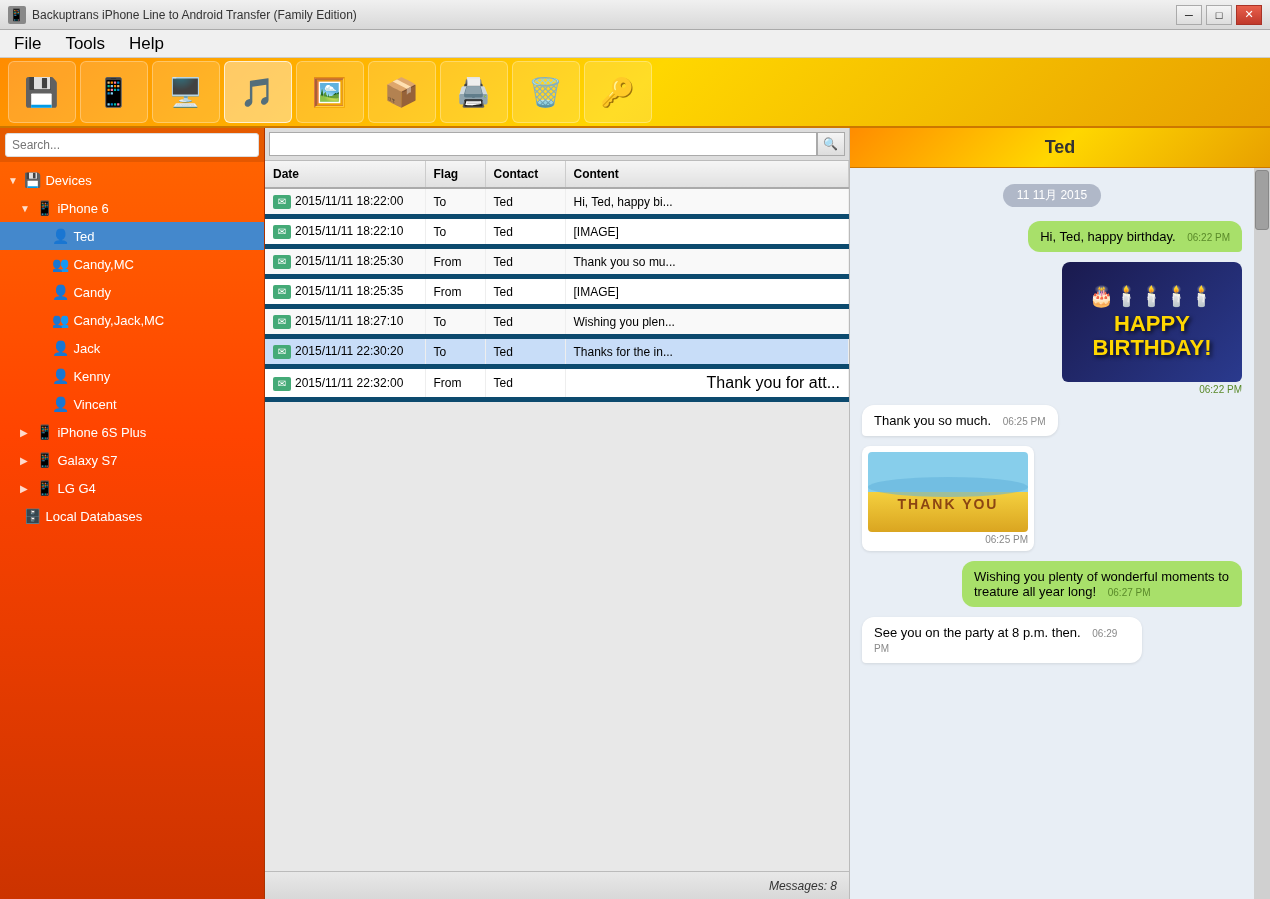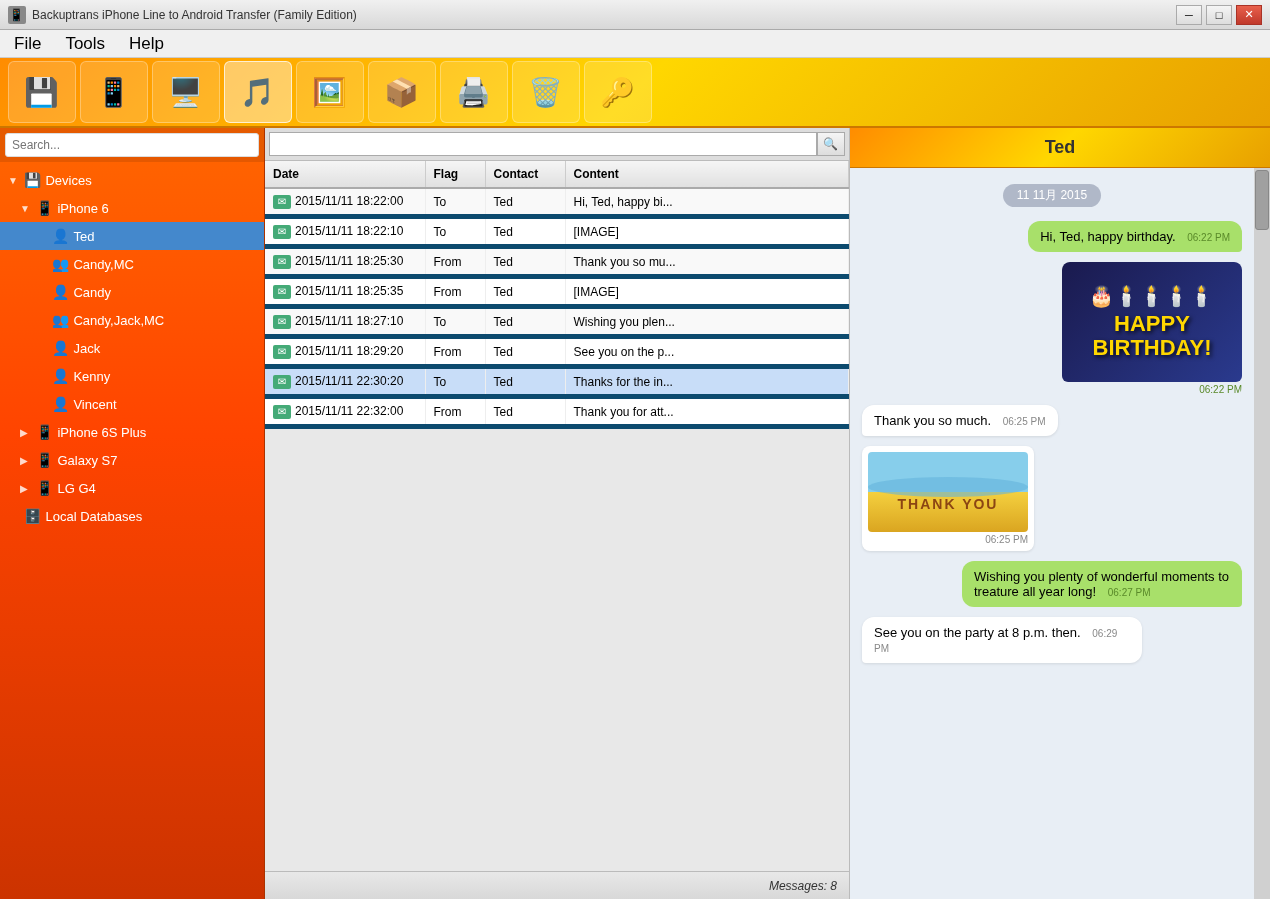--- a/index.html
+++ b/index.html
@@ -501,37 +501,31 @@
     <td style="font-size:12px;">From</td>
     <td style="font-size:12px;">Ted</td>
     <td style="font-size:12px; max-width:180px; overflow:hidden; text-overflow:ellipsis;">[IMAGE]</td>
   </tr>
             <tr class="row-even">
     <td style="font-size:12px;"><span style="display: inline-block; width: 18px; height: 14px; background: rgb(68, 170, 119); border-radius: 2px; margin-right: 4px; font-size: 10px; text-align: center; color: white; line-height: 14px;">✉</span>2015/11/11 18:27:10</td>
     <td style="font-size:12px;">To</td>
     <td style="font-size:12px;">Ted</td>
     <td style="font-size:12px; max-width:180px; overflow:hidden; text-overflow:ellipsis;">Wishing you plen...</td>
   </tr>
-            <tr class="row-odd">
-    <td style="font-size:12px;"><span style="display: inline-block; width: 18px; height: 14px; background: rgb(68, 170, 119); border-radius: 2px; margin-right: 4px; font-size: 10px; text-align: center; color: white; line-height: 14px;">✉</span>2015/11/11 18:29:20</td>
-    <td style="font-size:12px;">From</td>
-    <td style="font-size:12px;">Ted</td>
-    <td style="font-size:12px; max-width:180px; overflow:hidden; text-overflow:ellipsis;">See you on the p...</td>
-  </tr>
             <tr class="row-selected">
     <td style="font-size:12px;"><span style="display: inline-block; width: 18px; height: 14px; background: rgb(68, 170, 119); border-radius: 2px; margin-right: 4px; font-size: 10px; text-align: center; color: white; line-height: 14px;">✉</span>2015/11/11 22:30:20</td>
     <td style="font-size:12px;">To</td>
     <td style="font-size:12px;">Ted</td>
     <td style="font-size:12px; max-width:180px; overflow:hidden; text-overflow:ellipsis;">Thanks for the in...</td>
   </tr>
             <tr class="row-odd">
     <td style="font-size:12px;"><span style="display: inline-block; width: 18px; height: 14px; background: rgb(68, 170, 119); border-radius: 2px; margin-right: 4px; font-size: 10px; text-align: center; color: white; line-height: 14px;">✉</span>2015/11/11 22:32:00</td>
     <td style="font-size:12px;">From</td>
     <td style="font-size:12px;">Ted</td>
-    <td style="font-size:12px; max-width:180px; overflow:hidden; text-overflow:ellipsis;">Thank you for att...</td>
+    <td style="font-size:16px; max-width:180px; overflow:hidden; text-overflow:ellipsis;text-align:right;">Thank you for att...</td>
   </tr>
           </tbody>
       </table>
     </div>
     <div class="status-bar">
       <span>Messages: 8</span>
     </div>
   </div>
 
   <div class="chat-panel">

